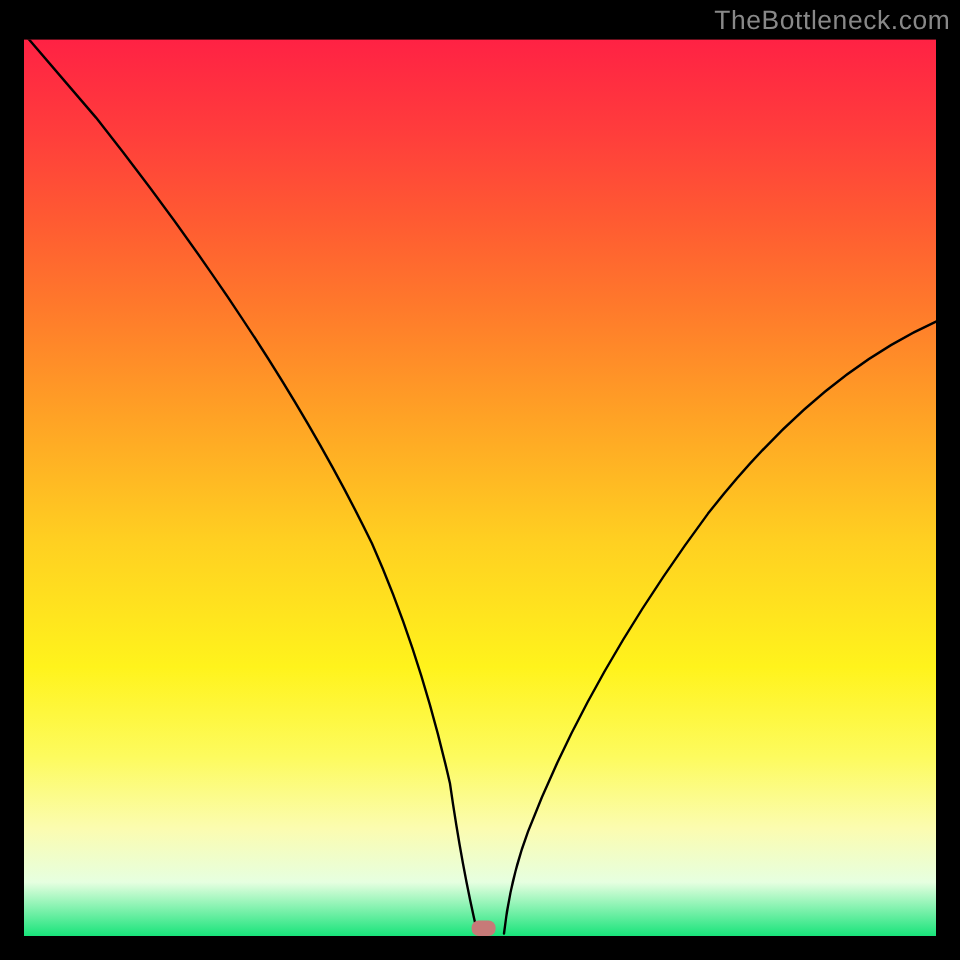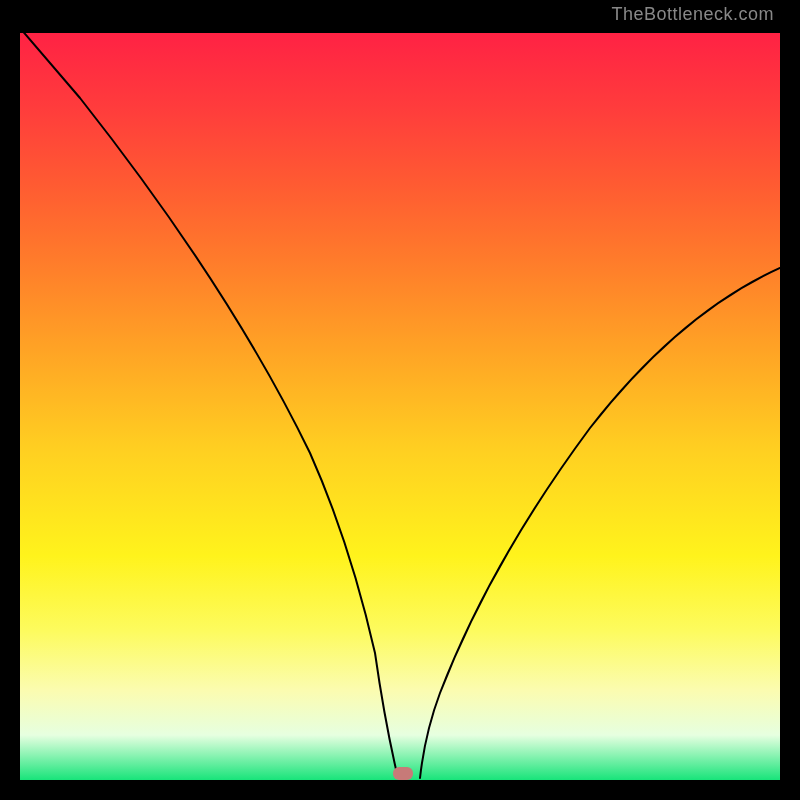--- a/index.html
+++ b/index.html
@@ -13,23 +13,23 @@
   }
   .outer {
     width: 800px;
     height: 800px;
     background: #000;
     position: relative;
   }
   .watermark {
     position: absolute;
     top: 4px;
-    right: 26px;
+    right: 8px;
     color: #888;
-    font-size: 18px;
+    font-size: 22px;
     letter-spacing: 0.5px;
   }
   .plot-area {
     position: absolute;
     left: 20px;
     top: 33px;
     width: 760px;
     height: 747px;
     background: linear-gradient(to bottom,
       #ff2244 0%,

